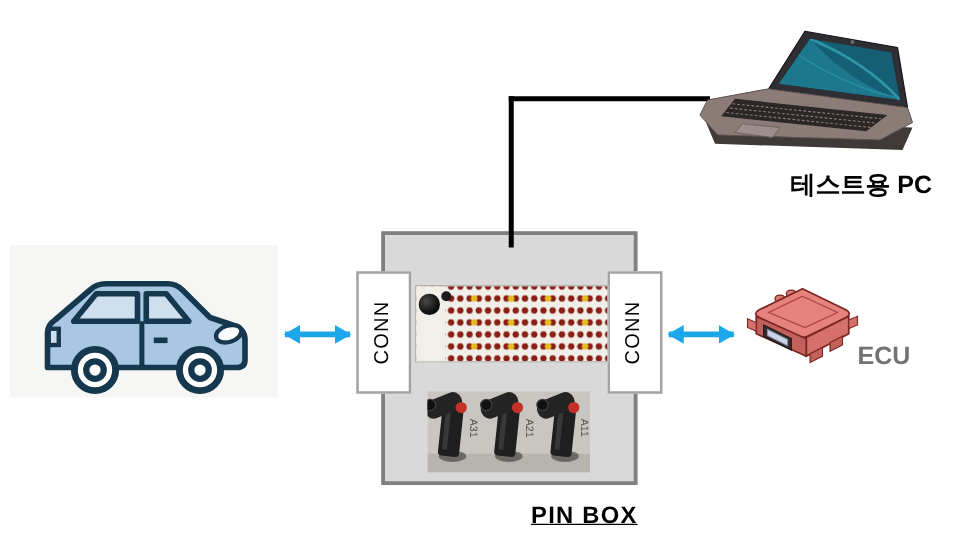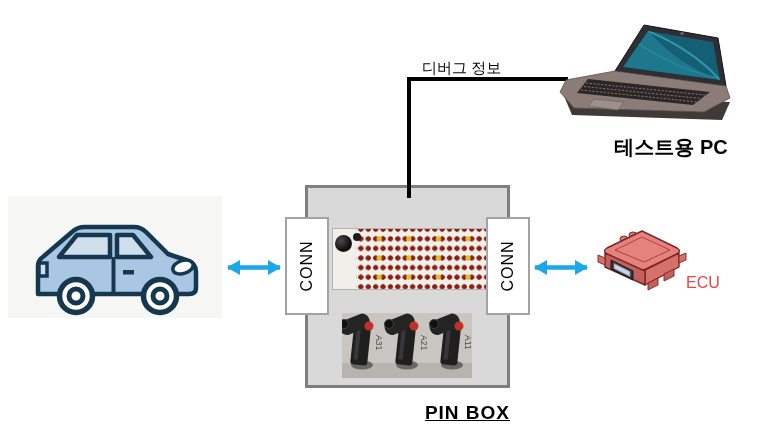--- a/index.html
+++ b/index.html
@@ -47,24 +47,24 @@
 
   
   .vline{left:407px;top:77px;width:4px;height:121px;background:#000;}
   .hline{left:407px;top:77px;width:161px;height:4px;background:#000;}
   .debug-label{left:415px;top:58px;font-size:15px;color:#000;line-height:19px;white-space:nowrap;}
   .debug-label .l1{padding-left:7px;}
   .debug-label .l2{margin-top:3px;}
 
   
   .laptop{left:558px;top:22px;}
-  .pc-label{left:591px;top:134px;width:160px;text-align:center;
+  .pc-label{left:609px;top:134px;width:160px;text-align:center;
             font-size:20px;font-weight:bold;color:#000;}
   .ecu{left:592px;top:228px;}
-  .ecu-label{left:686px;top:274px;font-size:16px;font-weight:normal;color:#ef4444;}
+  .ecu-label{left:686px;top:274px;font-size:20px;font-weight:bold;color:#737373;}
 </style>
 </head>
 <body>
 
 <div class="abs car-panel">
   <svg class="abs" style="left:20px;top:14px" width="180" height="106" viewBox="0 0 180 106">
     <path d="M10 84 L10 56 Q10 50 16 46 L44 22 Q49 17 57 17 L106 17 Q113 17 118 22 L140 44 L158 50 Q168 53 168 62 L168 78 Q168 84 161 84 Z" fill="#a9c6e3" stroke="#16384e" stroke-width="4.5" stroke-linejoin="round"></path>
     <polygon points="49,25 82,25 82,47 31,47" fill="#cfdfee" stroke="#16384e" stroke-width="4.5" stroke-linejoin="round"></polygon>
     <polygon points="89,25 105,25 123,47 89,47" fill="#cfdfee" stroke="#16384e" stroke-width="4.5" stroke-linejoin="round"></polygon>
     <line x1="85.5" y1="47" x2="85.5" y2="83" stroke="#16384e" stroke-width="4"></line>
@@ -89,21 +89,20 @@
   </defs>
   <line x1="9" y1="10.5" x2="61" y2="10.5" stroke="#1ba7ea" stroke-width="4.6" marker-start="url(#ahS)" marker-end="url(#ahE)"></line>
 </svg>
 
 <div class="abs pinbox"></div>
 
 <div class="abs vline"></div>
 <div class="abs hline"></div>
 
 <div class="abs debug-label">
-  <div class="l1">디버그 정보</div>
 </div>
 
 <div class="abs conn conn-l">
   <span>CONN</span>
 </div>
 <div class="abs conn conn-r">
   <span>CONN</span>
 </div>
 
 <div class="abs pin-panel">

